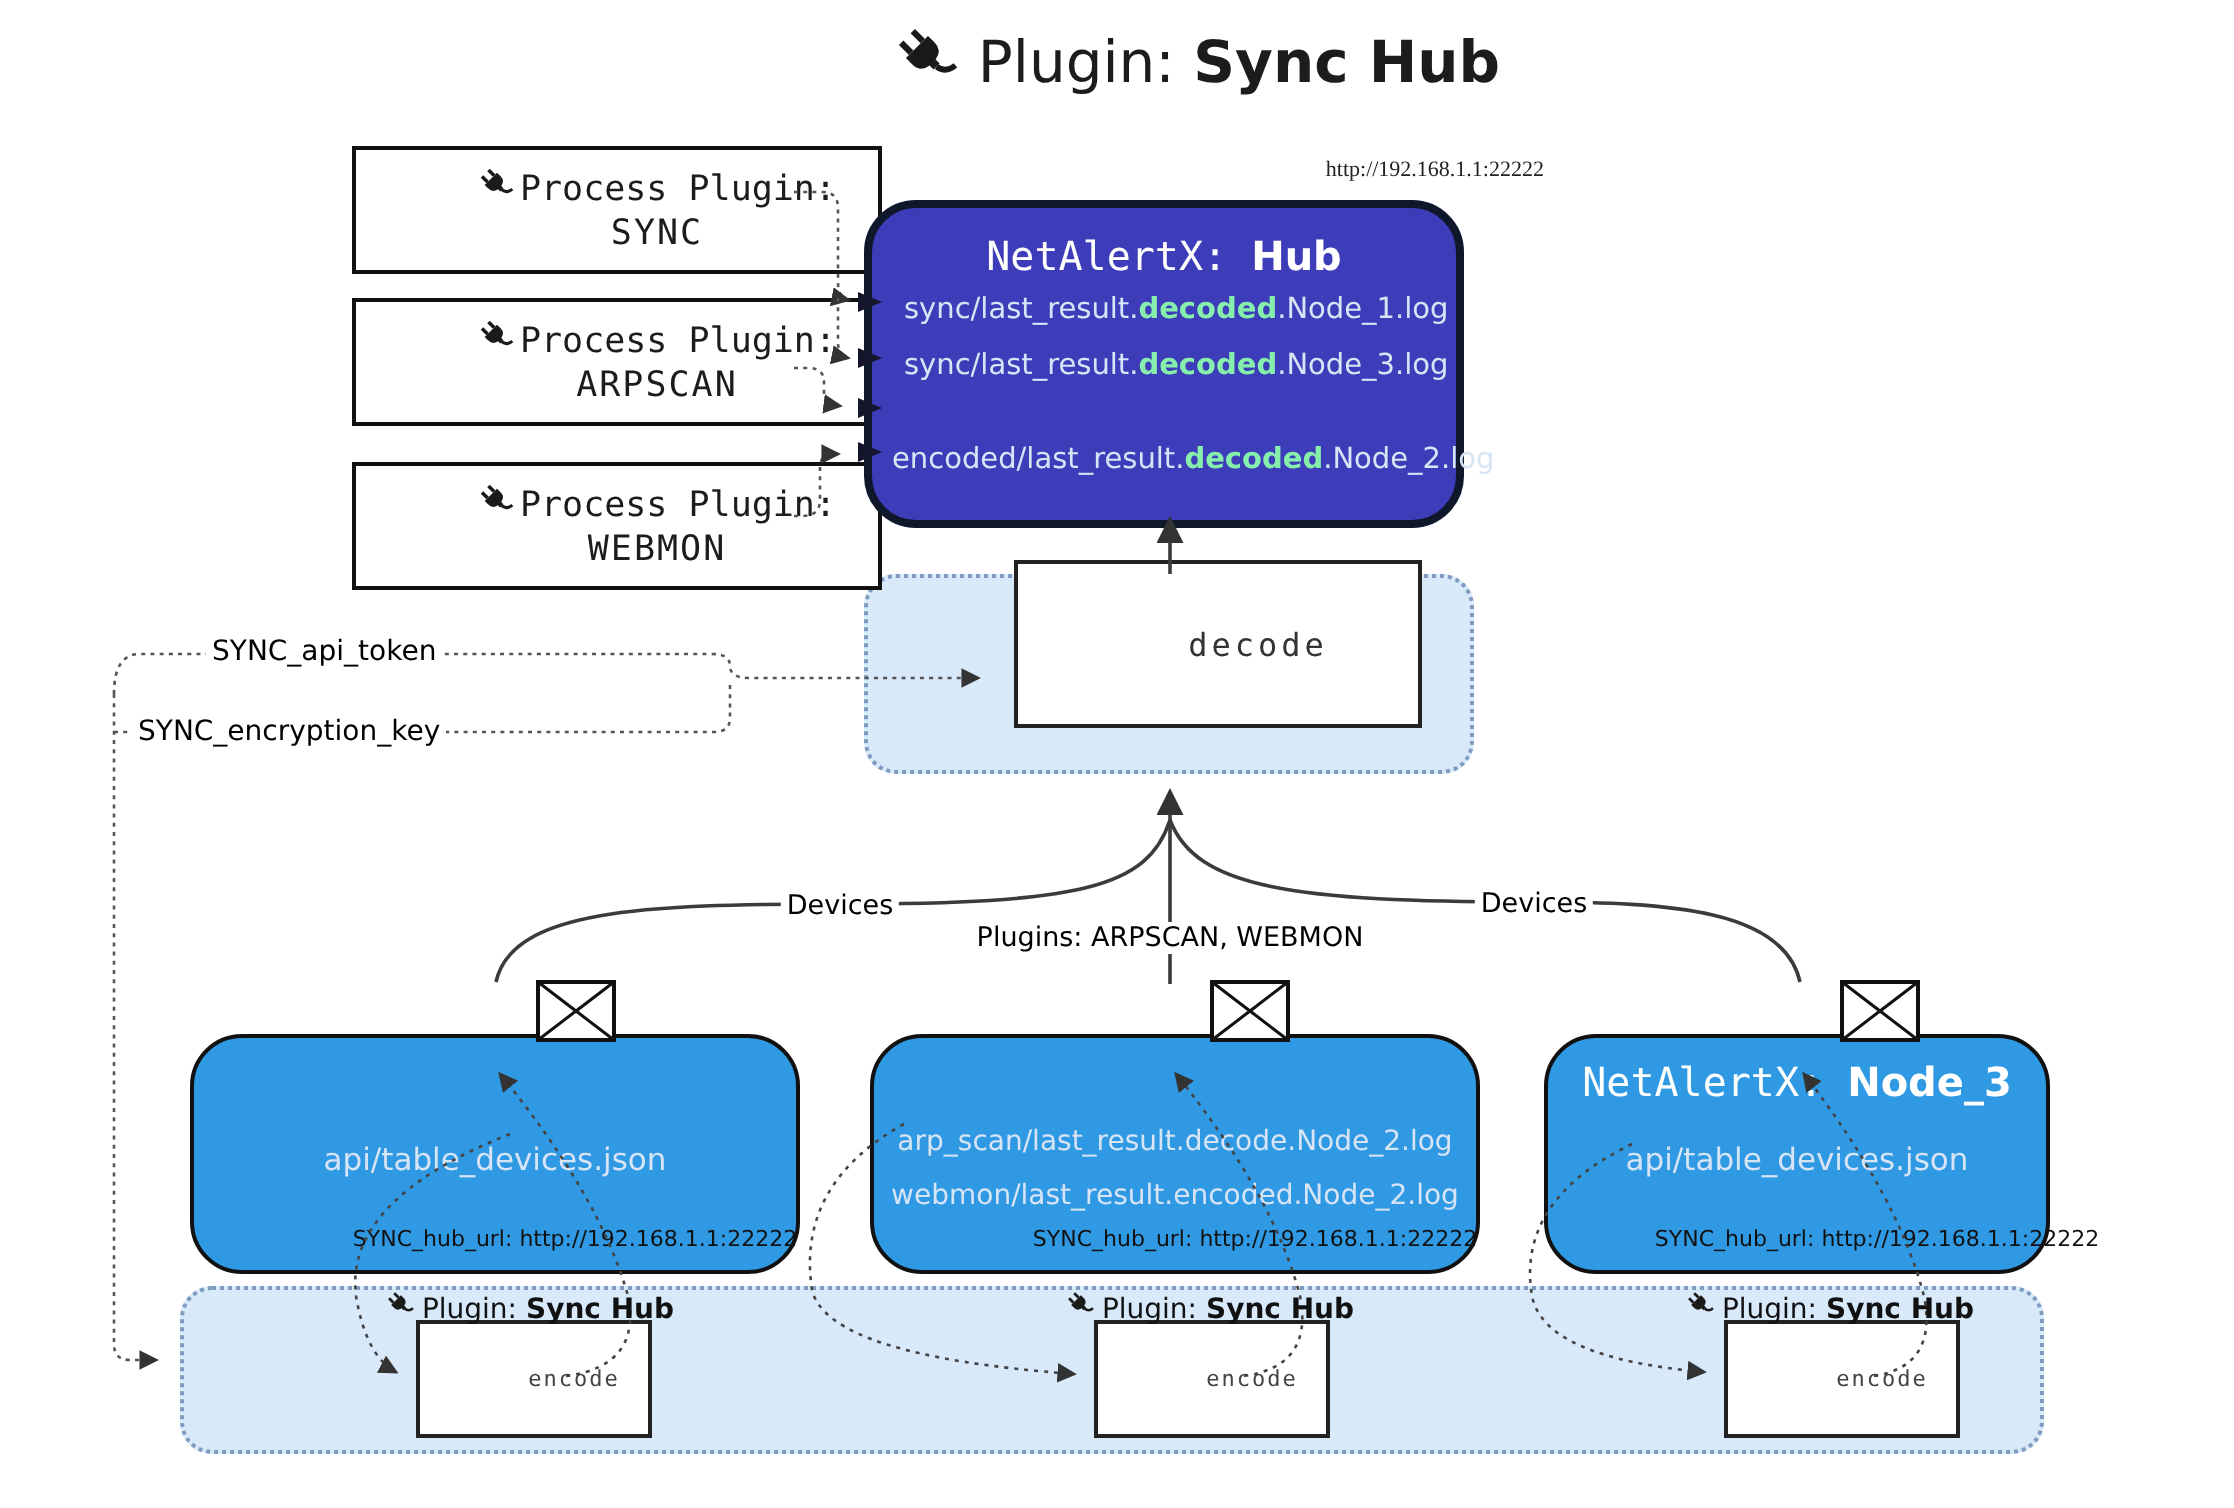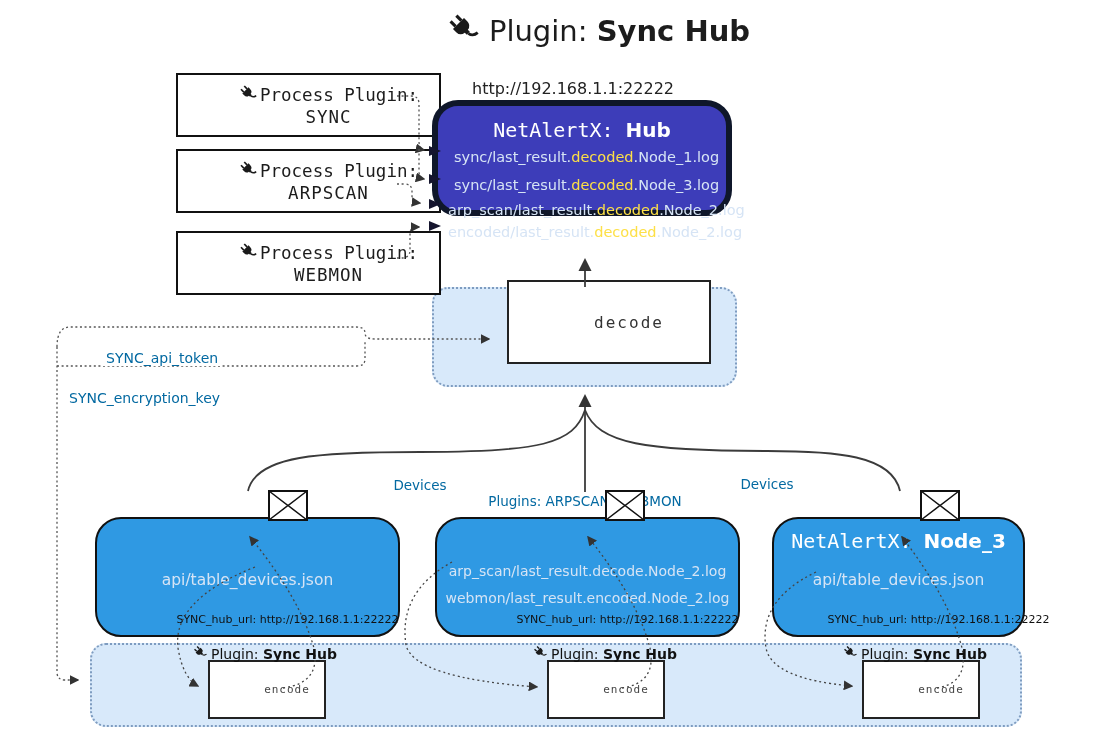--- a/index.html
+++ b/index.html
@@ -13,36 +13,36 @@
   .title-text{font-size:29px;color:#1c1c1c;}
   .title-text b{font-weight:bold;}
 
   
   .pp-box{left:176px;width:221px;height:60px;background:#fff;border:2px solid #111;z-index:2;
           display:flex;flex-direction:column;justify-content:center;align-items:center;}
   .pp-line1{display:flex;align-items:center;gap:2px;font-size:17.5px;}
   .pp-name{font-size:17.5px;letter-spacing:1px;}
 
   
-  .hub-url{left:432px;top:79px;width:300px;text-align:left;font-size:16px;color:#222;z-index:2;}
-  .hub{left:432px;top:100px;width:300px;height:116px;background:#3D3DB9;border:6px solid #0f172a;
+  .hub-url{left:432px;top:79px;width:300px;text-align:right;font-size:11px;color:#222;z-index:2;font-family:Liberation Serif, serif;}
+  .hub{left:432px;top:100px;width:300px;height:164px;background:#3D3DB9;border:4px solid #0f172a;
        border-radius:26px;z-index:2;box-sizing:border-box;}
   .hub-title{position:absolute;left:0;top:12px;width:100%;text-align:center;color:#fff;font-size:20px;}
   .hub-title b{font-family:"DejaVu Sans",sans-serif;font-weight:bold;}
   .hub-log{position:absolute;left:16px;color:#D6E4F5;font-size:14.5px;white-space:nowrap;}
-  .hub-log b{font-weight:normal;color:#fde047;margin-top:31px;}
+  .hub-log b{font-weight:bold;color:#86efac;margin-top:31px;}
 
   
   .panel{background:#D8E9FA;border:2px dotted #7E9CC0;border-radius:16px;box-sizing:border-box;z-index:1;}
   .white-box{background:#fff;border:2px solid #222;z-index:2;display:flex;align-items:center;justify-content:center;}
   .decode-panel{left:432px;top:287px;width:305px;height:100px;}
   .decode-box{left:507px;top:280px;width:160px;height:80px;font-size:16px;letter-spacing:2px;color:#333;text-align:right;}
 
   
-  .chip{background:#fff;padding:0 3px;font-size:13.5px;color:#0369a1;z-index:6;white-space:nowrap;margin-top:32px;}
+  .chip{background:#fff;padding:0 3px;font-size:13.5px;color:#000000;z-index:6;white-space:nowrap;}
   .chip-center{transform:translateX(-50%);}
 
   
   .node{background:#2F99E3;border:2px solid #111;border-radius:26px;top:517px;height:120px;z-index:2;box-sizing:border-box;}
   .node-title{position:absolute;left:0;top:10px;width:100%;text-align:center;color:#fff;font-size:20px;white-space:nowrap;}
   .node-title b{font-family:"DejaVu Sans",sans-serif;font-weight:bold;}
   .node-file{position:absolute;left:0;width:100%;text-align:center;color:#D6E4F5;white-space:nowrap;}
   .node-huburl{position:absolute;left:0;top:613px;width:100%;text-align:center;color:#111;font-size:11px;z-index:3;}
 
   
@@ -115,21 +115,20 @@
         <span>Process Plugin:</span>
       </span>
     <span class="pp-name">WEBMON</span>
   </div>
 
   <div class="abs hub-url">http://192.168.1.1:22222</div>
   <div class="abs hub">
     <div class="hub-title mono"><span>NetAlertX: </span><b>Hub</b></div>
     <div class="hub-log" style="top:43px;"><span>sync/last_result.</span><b>decoded</b><span>.Node_1.log</span></div>
     <div class="hub-log" style="top:71px;"><span>sync/last_result.</span><b>decoded</b><span>.Node_3.log</span></div>
-    <div class="hub-log" style="top:96px;left:10px;"><span>arp_scan/last_result.</span><b>decoded</b><span>.Node_2.log</span></div>
     <div class="hub-log" style="top:118px;left:10px;"><span>encoded/last_result.</span><b>decoded</b><span>.Node_2.log</span></div>
   </div>
 
   <div class="abs panel decode-panel"></div>
   <div class="abs white-box decode-box mono">decode</div>
 
   <div class="abs chip" style="left:103px;top:318px;font-size:14px;">SYNC_api_token</div>
   <div class="abs chip" style="left:66px;top:358px;font-size:14px;">SYNC_encryption_key</div>
 
   <div class="abs chip chip-center" style="left:420px;top:445px;">Devices</div>

